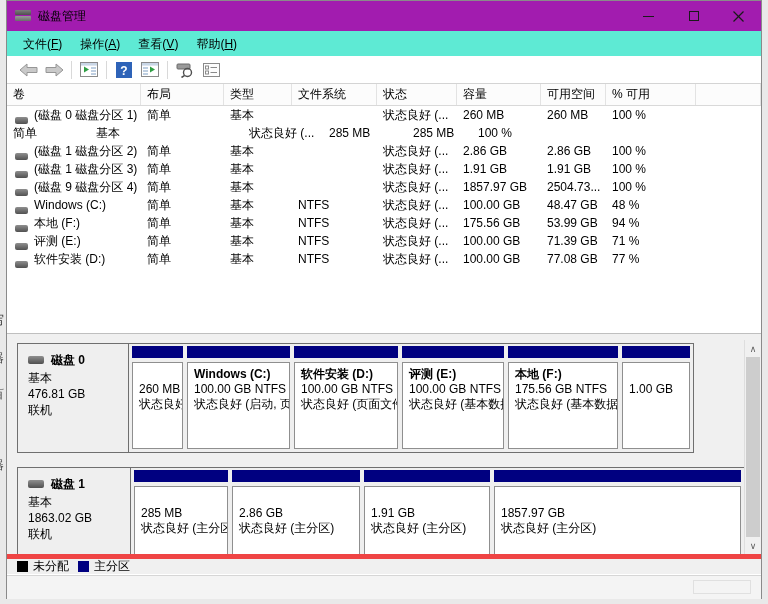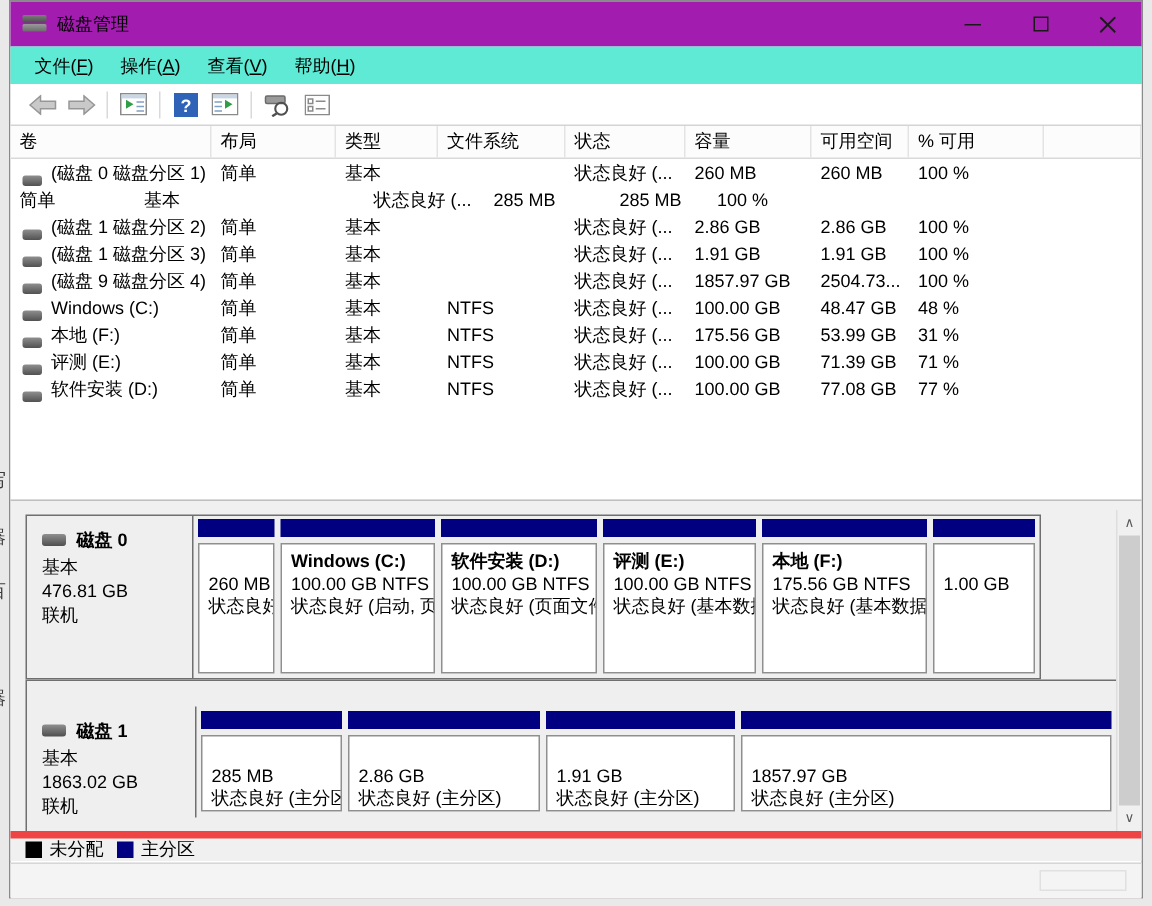--- a/index.html
+++ b/index.html
@@ -51,23 +51,23 @@
   .cell { padding-left:6px; overflow:hidden; white-space:nowrap; }
   .cell.c0 { display:flex; align-items:flex-end; padding-left:8px; }
   .vol-icon { flex:0 0 13px; width:13px; height:7px; border-radius:2px;
     background:linear-gradient(#8f8f8f,#515151); margin-right:6px; }
 
   
   .splitter { height:7px; background:#f0f0f0; border-top:1px solid #bfbfbf; }
 
   
   .graphpane { height:214px; background:#f0f0f0; position:relative; overflow:hidden; padding:3px 0 0 10px; }
-  .disk-row { border:1px solid #6f6f6f; background:#efefef; display:flex; height:110px; margin-bottom:0; }
+  .disk-row { border:1px solid #6f6f6f; background:#efefef; display:flex; height:110px; margin-bottom:14px; }
   .disk-row.d0 { width:677px; }
-  .disk-row.d1 { width:731px;align-items:center; }
+  .disk-row.d1 { width:731px; }
   .disk-info { width:113px; border-right:1px solid #6f6f6f; padding:8px 0 0 10px; line-height:16px; }
   .disk-title { display:flex; align-items:center; font-weight:bold; margin-bottom:2px; }
   .disk-icon { width:16px; height:8px; border-radius:2px; background:linear-gradient(#8f8f8f,#4f4f4f); margin-right:7px; }
   .parts { display:flex; padding:2px 3px 3px 3px; gap:4px; flex:1; align-items:stretch; }
   .part { display:flex; flex-direction:column; }
   .band { height:12px; background:#000080; }
   .pbody { flex:1; margin-top:4px; background:#fff; border:1px solid #8f8f8f;
     padding:4px 3px 0 6px; overflow:hidden; white-space:nowrap; line-height:15px; }
   .ptitle { font-weight:bold; height:15px; }
   .psize, .pstatus { height:15px; }
@@ -279,21 +279,21 @@
       <div class="cell c0">
           <span class="vol-icon"></span>
           <span>本地 (F:)</span>
         </div>
       <div class="cell c1">简单</div>
       <div class="cell c2">基本</div>
       <div class="cell c3">NTFS</div>
       <div class="cell c4">状态良好 (...</div>
       <div class="cell c5">175.56 GB</div>
       <div class="cell c6">53.99 GB</div>
-      <div class="cell c7">31 %</div>
+      <div class="cell c7">94 %</div>
     </div>
     <div class="lrow">
       <div class="cell c0">
           <span class="vol-icon"></span>
           <span>评测 (E:)</span>
         </div>
       <div class="cell c1">简单</div>
       <div class="cell c2">基本</div>
       <div class="cell c3">NTFS</div>
       <div class="cell c4">状态良好 (...</div>

